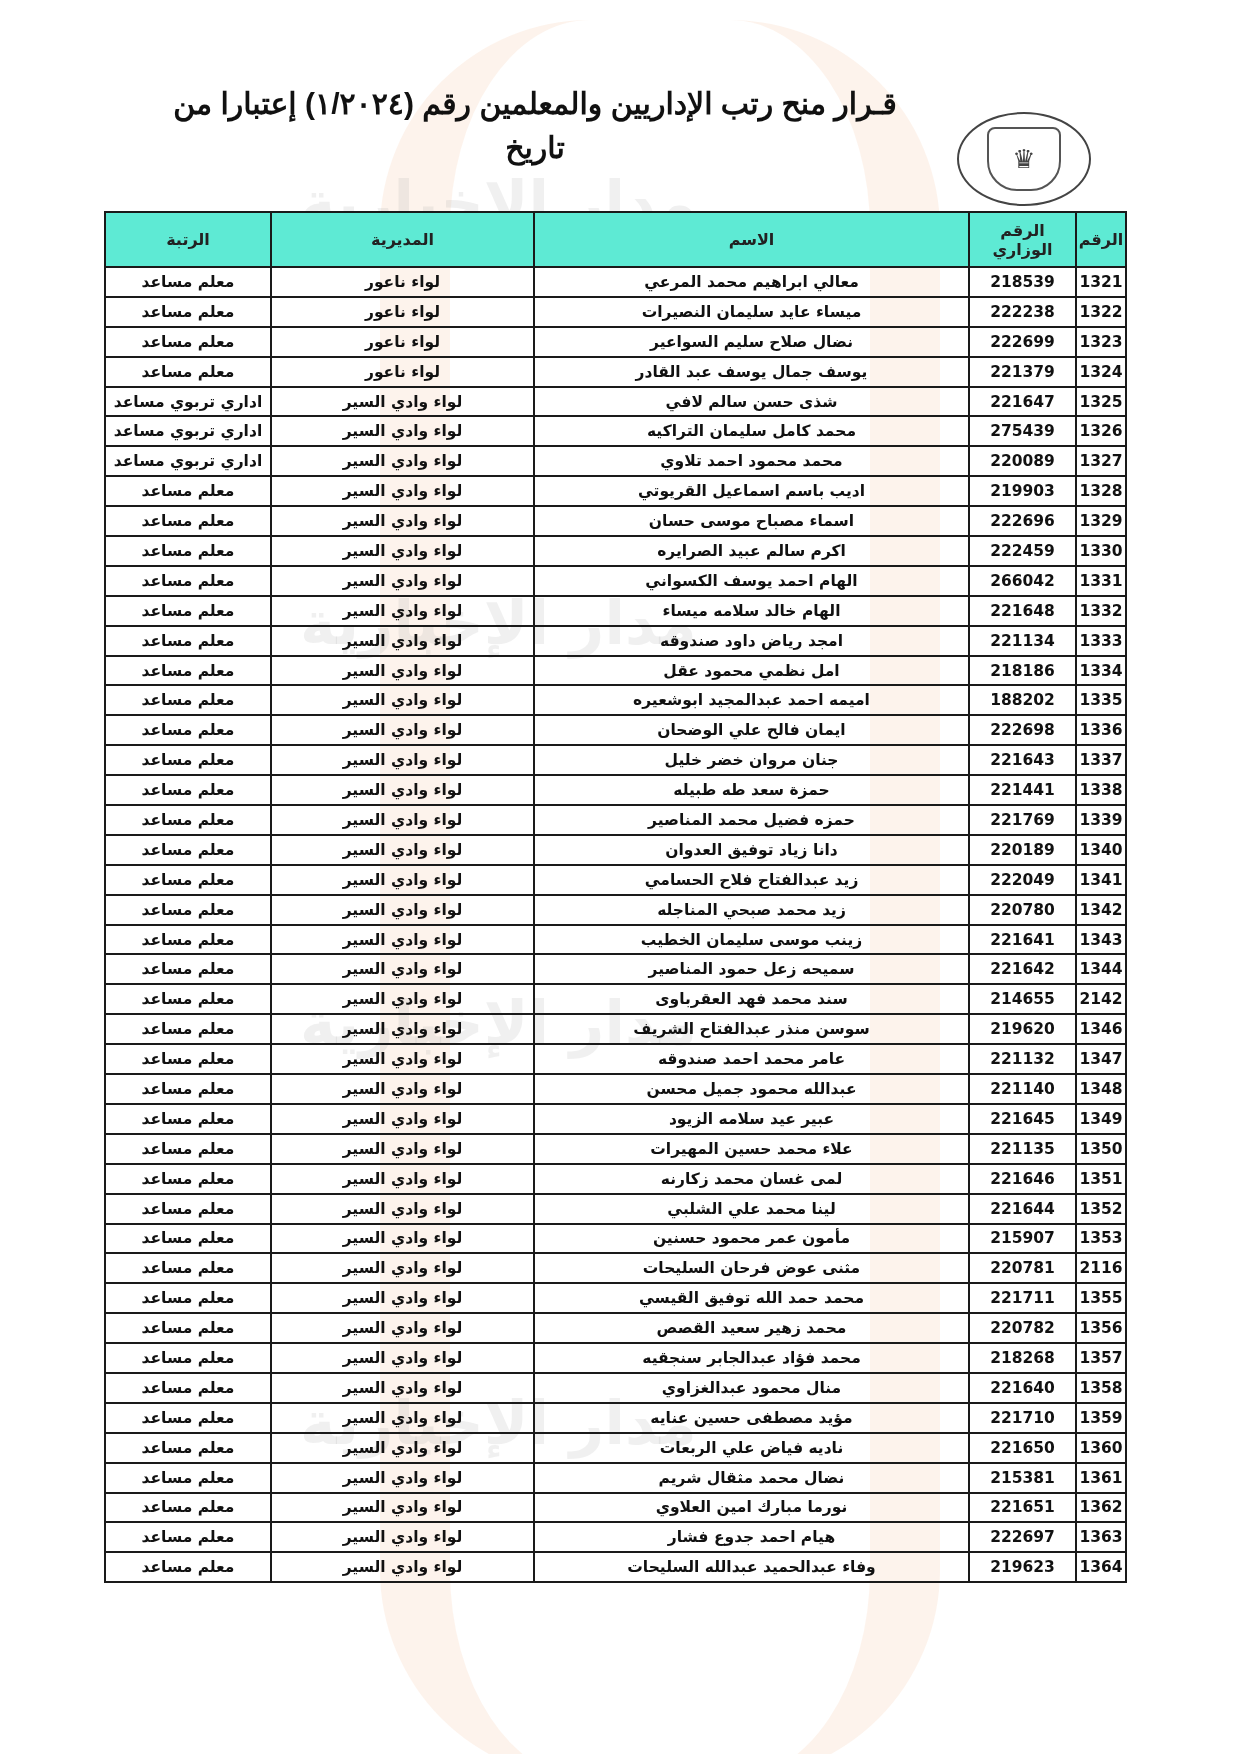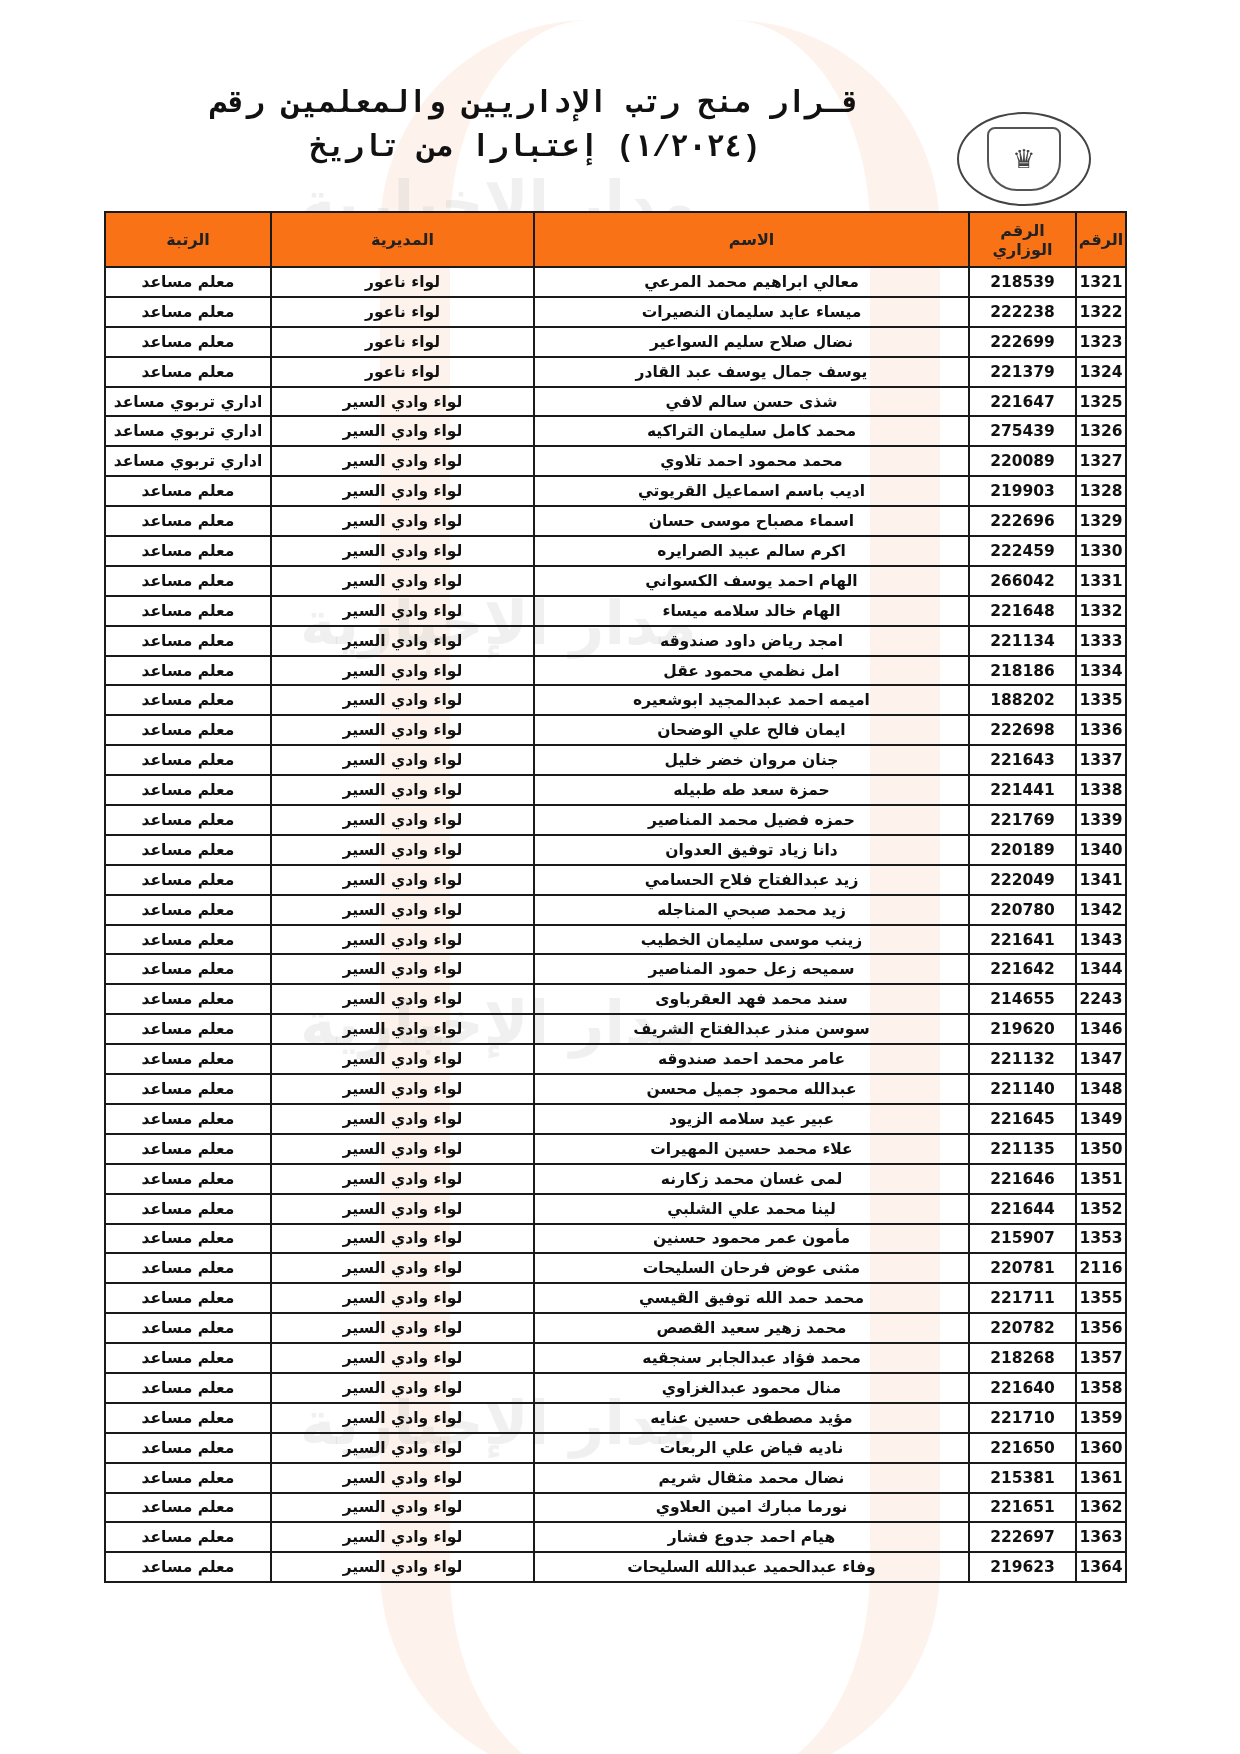--- a/index.html
+++ b/index.html
@@ -23,32 +23,32 @@
       position: absolute; left: 957px; top: 112px; width: 130px; height: 90px;
       border: 2px solid #444; border-radius: 50%; display: flex; align-items: center; justify-content: center;
     }
     .logo-inner {
       width: 70px; height: 60px; border: 2px solid #555; border-radius: 8px 8px 30px 30px;
       display: flex; align-items: center; justify-content: center; font-size: 26px; color: #444;
     }
     .title {
       position: absolute; left: 150px; top: 82px; width: 770px; text-align: center; direction: rtl;
       font-size: 30px; font-weight: bold; line-height: 44px; color: #111;
-      font-family: Liberation Mono, monospace;
+      font-family: Liberation Sans, sans-serif;
     }
     table.grid {
       position: absolute; left: 104px; top: 211px; width: 1021px;
       border-collapse: collapse; direction: rtl; table-layout: fixed;
     }
     table.grid th, table.grid td {
       border: 2px solid #1a1a1a; text-align: center; padding: 0; font-weight: bold;
       font-family: "DejaVu Sans", sans-serif;
     }
     table.grid th {
-      height: 53px; background: #f97316; font-size: 16px; color: #222;
+      height: 53px; background: #5eead4; font-size: 16px; color: #222;
     }
     table.grid td { height: 27.9px; font-size: 15.5px; line-height: 26px; }
     td.num, td.min { font-family: "Liberation Sans", sans-serif; font-size: 19px; }
     .col-num { width: 50px; }
     .col-min { width: 107px; }
     .col-name { width: 435px; }
     .col-dir { width: 263px; }
     .col-rank { width: 166px; }
   </style>
 </head>
@@ -249,21 +249,21 @@
         <td class="rank">معلم مساعد</td>
       </tr>
       <tr>
         <td class="num">1344</td>
         <td class="min">221642</td>
         <td class="name">سميحه زعل حمود المناصير</td>
         <td class="dir">لواء وادي السير</td>
         <td class="rank">معلم مساعد</td>
       </tr>
       <tr>
-        <td class="num">2243</td>
+        <td class="num">2142</td>
         <td class="min">214655</td>
         <td class="name">سند محمد فهد العقرباوى</td>
         <td class="dir">لواء وادي السير</td>
         <td class="rank">معلم مساعد</td>
       </tr>
       <tr>
         <td class="num">1346</td>
         <td class="min">219620</td>
         <td class="name">سوسن منذر عبدالفتاح الشريف</td>
         <td class="dir">لواء وادي السير</td>

